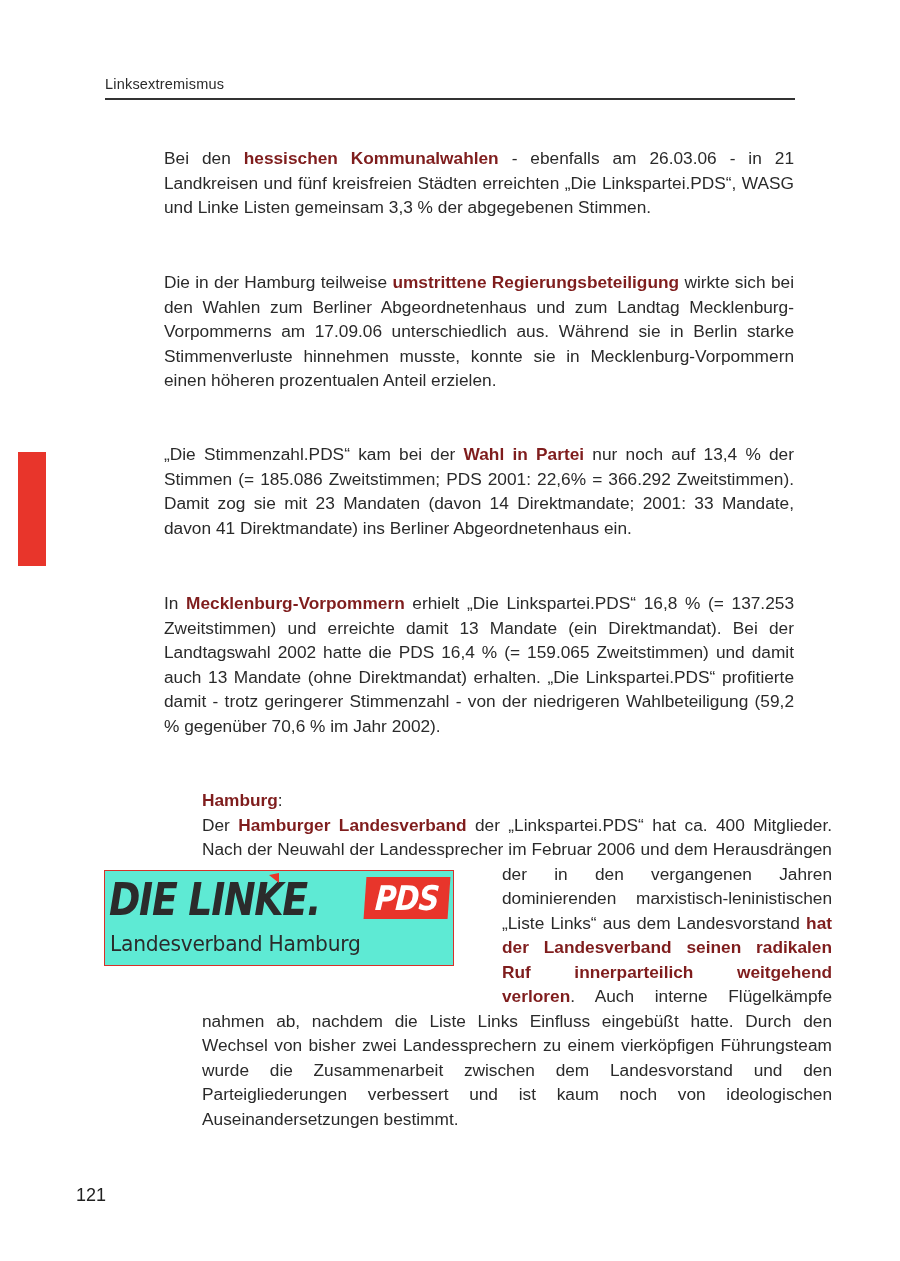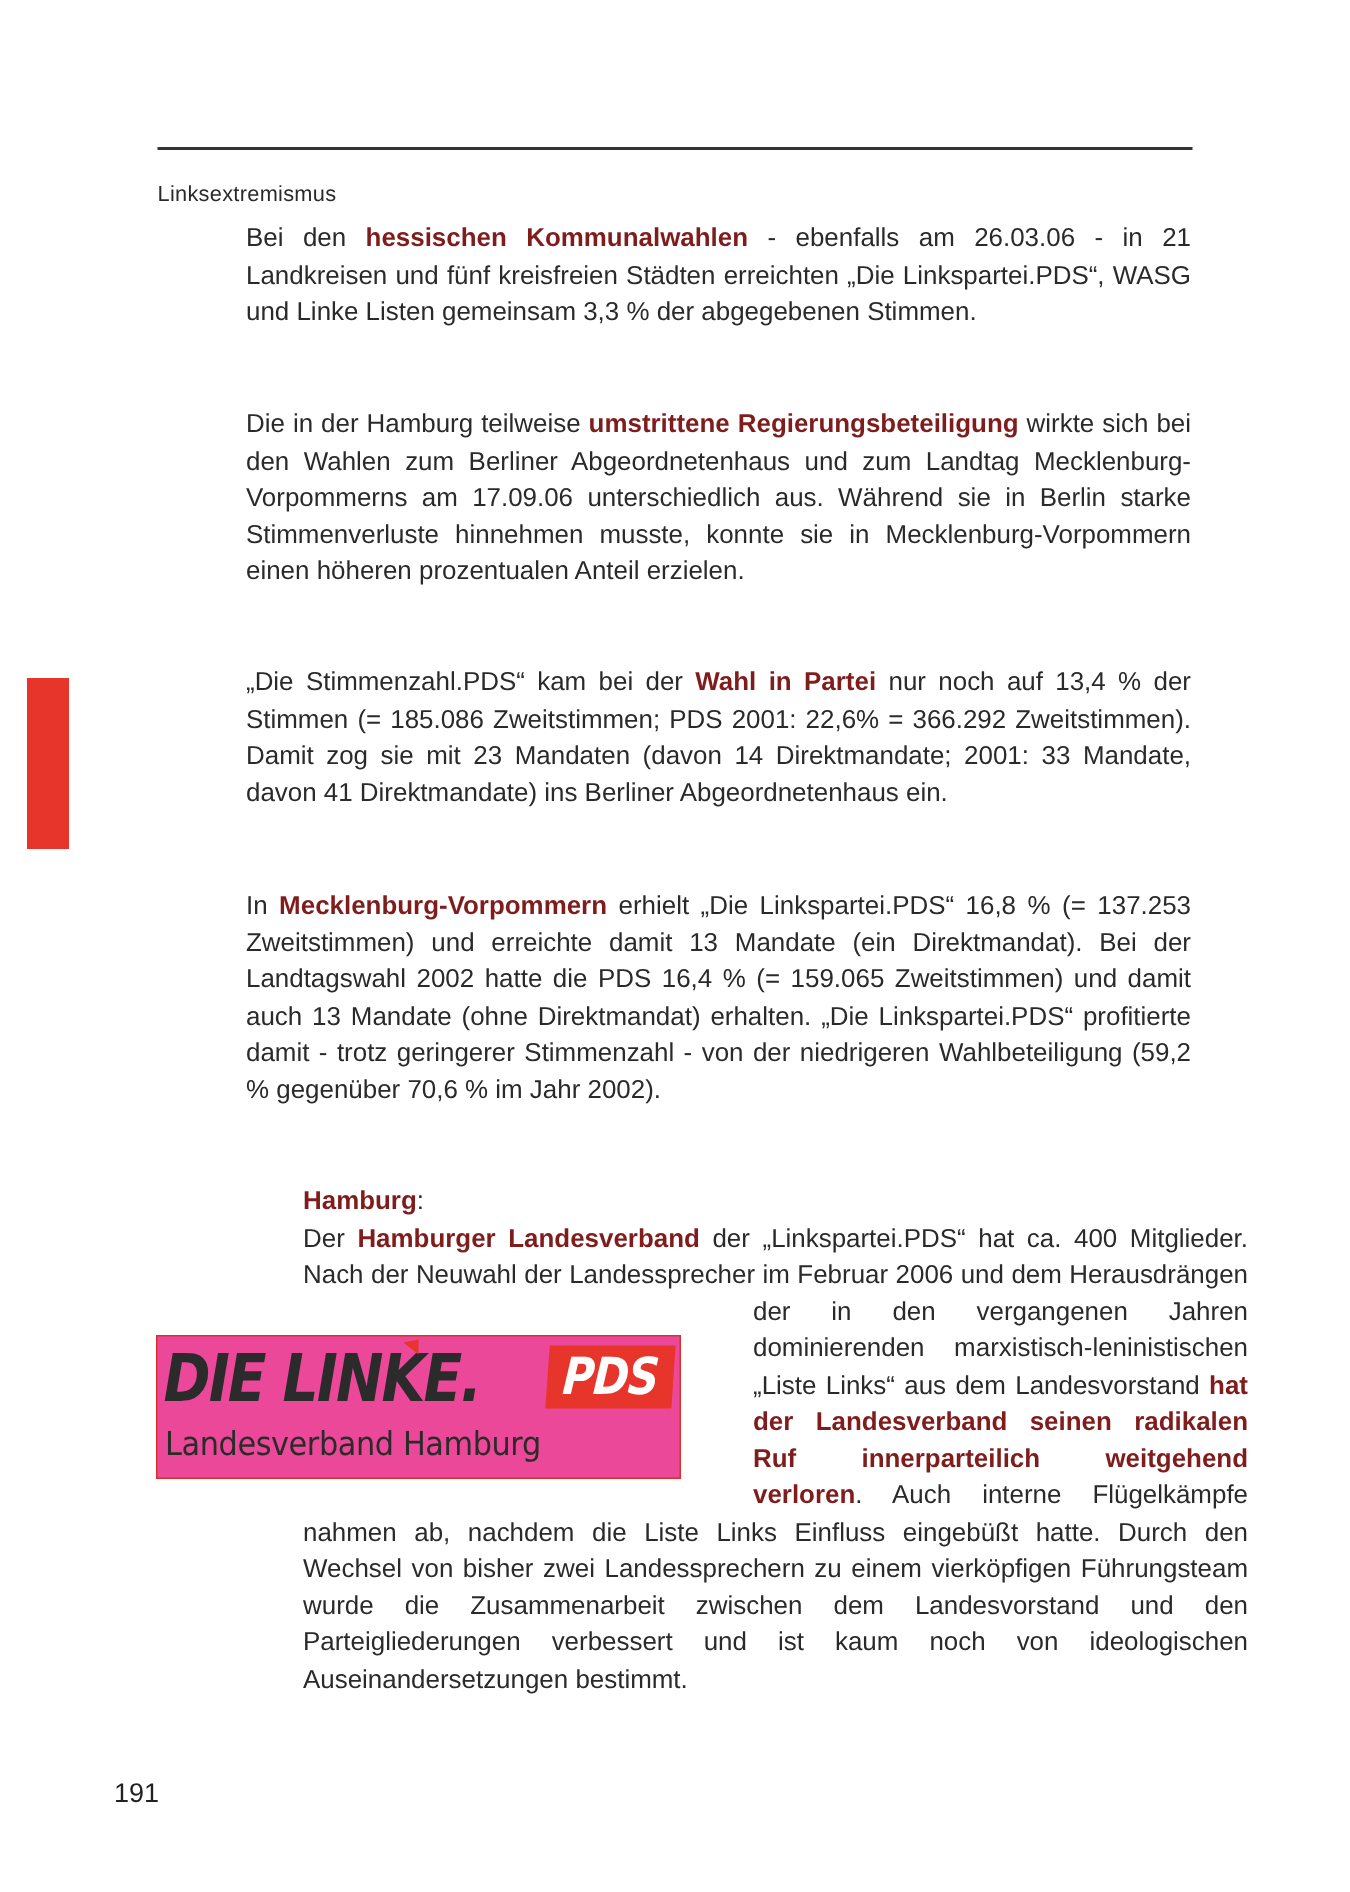--- a/index.html
+++ b/index.html
@@ -2,21 +2,21 @@
 <html><head>
 <meta charset="utf-8">
 <style>
   html, body { margin: 0; padding: 0; background: #ffffff; }
   body {
     width: 900px; height: 1261px; position: relative; overflow: hidden;
     font-family: "Liberation Sans", "DejaVu Sans", sans-serif; color: #2a2a2a;
   }
   .running-head {
     position: absolute; left: 105px; top: 76px;
-    font-size: 14.5px; letter-spacing: 0.2px; color: #2a2a2a; margin-top: 46px;
+    font-size: 14.5px; letter-spacing: 0.2px; color: #2a2a2a;
   }
   .head-rule {
     position: absolute; left: 105px; top: 98px; width: 690px; height: 1.5px;
     background: #333333;
   }
   .side-tab {
     position: absolute; left: 18px; top: 452px; width: 28px; height: 114px;
     background: #e8352b;
   }
   .page-number {
@@ -30,22 +30,22 @@
   .text-block b { font-weight: bold; color: #7f1d1d; }
   .p1 { top: 146px; }
   .p2 { top: 270px; }
   .p3 { top: 442px; }
   .p4 { top: 591px; }
   .p5 { top: 788px; margin-left: 38px; }
   .p5 .floatbox {
     float: left; width: 298px; height: 123px; margin-left: -60px; margin-right: 6px;
   }
   .logo {
-    position: absolute; left: 104px; top: 890px; width: 350px; height: 96px;
-    border: 1.5px solid #d8312a; box-sizing: border-box; background: #ec4899; padding-left: 28px;
+    position: absolute; left: 104px; top: 870px; width: 350px; height: 96px;
+    border: 1.5px solid #d8312a; box-sizing: border-box; background: #5eead4; padding-left: 28px;
   }
   .logo-main {
     position: absolute; left: 4px; top: 4px; height: 50px;
     font-family: "DejaVu Sans", "Liberation Sans", sans-serif;
     font-weight: bold; font-style: italic; font-size: 44px; letter-spacing: -1.5px;
     color: #2b2b2b; line-height: 50px; transform: scaleX(0.86); transform-origin: left center;
     white-space: nowrap;
   }
   .logo-flag {
     position: absolute; left: 158px; top: 2px; width: 0; height: 0;
@@ -100,13 +100,13 @@
 
 <div class="logo">
   <div class="logo-main">DIE LINKE.</div>
   <div class="logo-flag"></div>
   <div class="logo-pds">
       <span>PDS</span>
     </div>
   <div class="logo-sub">Landesverband Hamburg</div>
 </div>
 
-<div class="page-number">191</div>
+<div class="page-number">121</div>
 
 </body></html>

